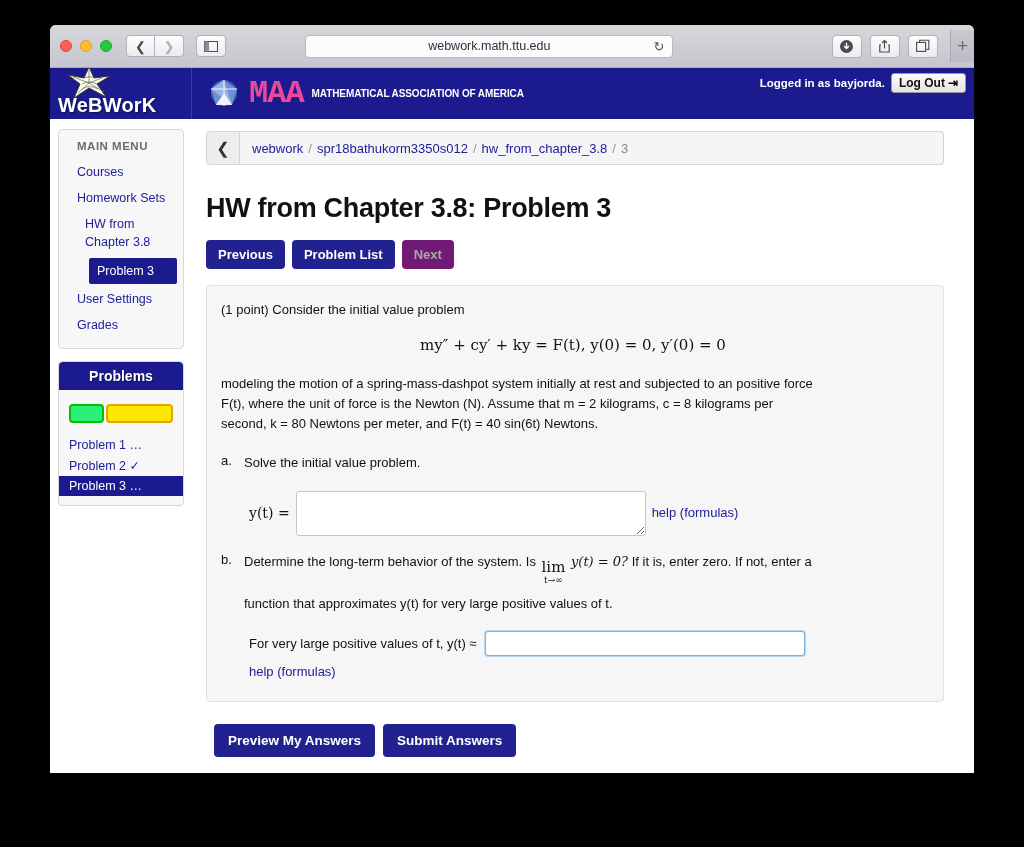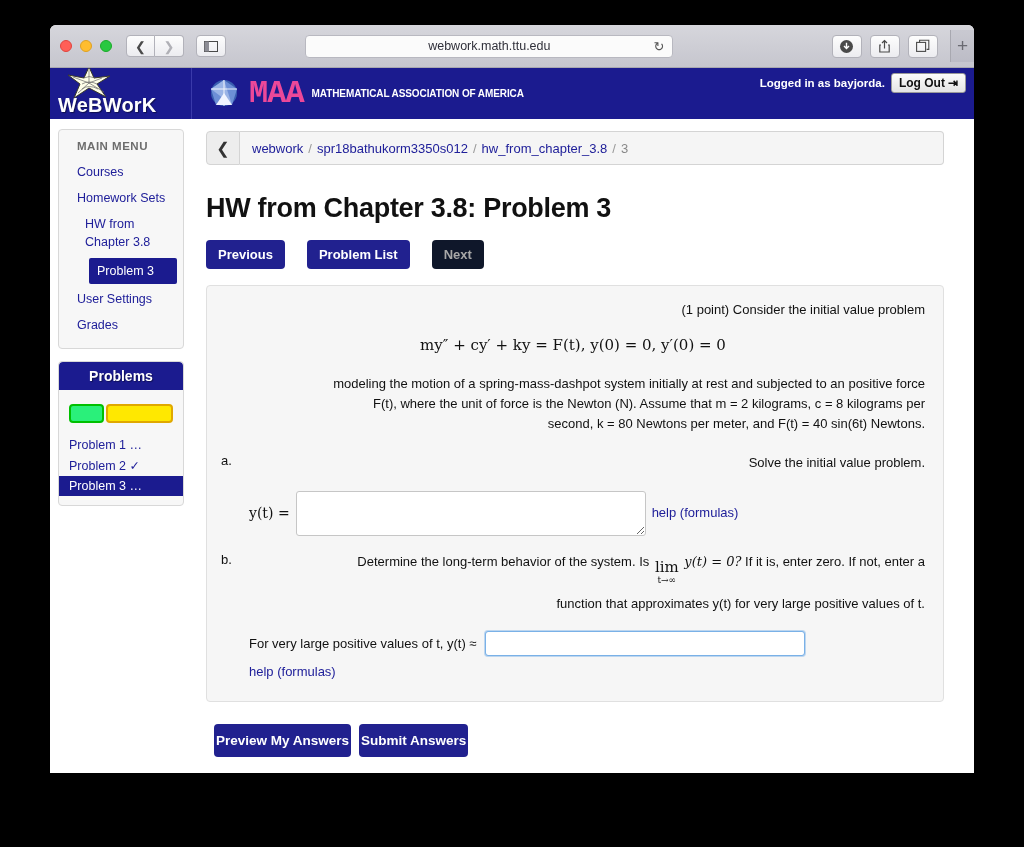--- a/index.html
+++ b/index.html
@@ -199,38 +199,38 @@
   }
   .crumb { color: #20209a; text-decoration: none; cursor: pointer; }
   .crumb.last { color: #888; }
   .crumb-sep { color: #999; }
 
   #page-title {
     font-size: 27px; font-weight: bold; color: #111;
     margin: 28px 0 16px 0; letter-spacing: -.3px;
   }
 
-  #nav-buttons { display: flex; gap: 22px; margin-bottom: 16px; }
+  #nav-buttons { display: flex; gap: 7px; margin-bottom: 16px; }
   .nav-pill {
     background: #21218f; color: #fff;
     border: none; border-radius: 4px;
     font-size: 13px; font-weight: bold;
     padding: 7px 12px; cursor: pointer;
     font-family: "Liberation Sans", sans-serif;
   }
-  .nav-pill.disabled { background: #0f172a; color: #a8a8a8; cursor: default; }
+  .nav-pill.disabled { background: #701a75; color: #a8a8a8; cursor: default; }
 
   #problem-box {
     background: #f6f6f6;
     border: 1px solid #e0e0e0;
     border-radius: 4px;
     padding: 14px 18px 22px 14px;
     font-size: 13px; color: #111;
   }
-  .ptext { line-height: 1.55; text-align: right; }
+  .ptext { line-height: 1.55; }
   .math { font-family: "DejaVu Serif", serif; font-style: italic; }
   .eqn {
     text-align: center;
     font-family: "DejaVu Serif", serif;
     font-size: 15px; margin: 16px 0 20px 0;
   }
   .parts { margin: 18px 0 0 0; padding: 0; list-style: none; }
   .part-item { display: flex; gap: 9px; margin-top: 16px; }
   .part-label { font-size: 13px; width: 14px; flex-shrink: 0; }
   .part-body { flex: 1; }
@@ -258,21 +258,21 @@
     font-family: "Liberation Sans", sans-serif; font-size: 13px;
     padding: 2px 5px;
   }
   .help-link-b { display: block; color: #20209a; font-size: 13px; margin: 8px 0 0 28px; text-decoration: none; cursor: pointer; }
 
   #submit-row { display: flex; gap: 8px; margin: 22px 0 14px 8px; }
   .submit-btn {
     background: #21218f; color: #fff;
     border: none; border-radius: 4px;
     font-size: 13.5px; font-weight: bold;
-    padding: 9px 2px; cursor: pointer;
+    padding: 9px 14px; cursor: pointer;
     font-family: "Liberation Sans", sans-serif;
   }
   #status-lines { margin-left: 8px; font-size: 13.5px; color: #111; line-height: 1.55; }
 
   
   .limwrap { display: inline-flex; flex-direction: column; align-items: center; vertical-align: -6px; margin: 0 2px; font-family: "DejaVu Serif", serif; }
   .limtop { font-size: 15px; line-height: 1; }
   .limbot { font-size: 9px; line-height: 1.3; }
 </style>
 </head>

